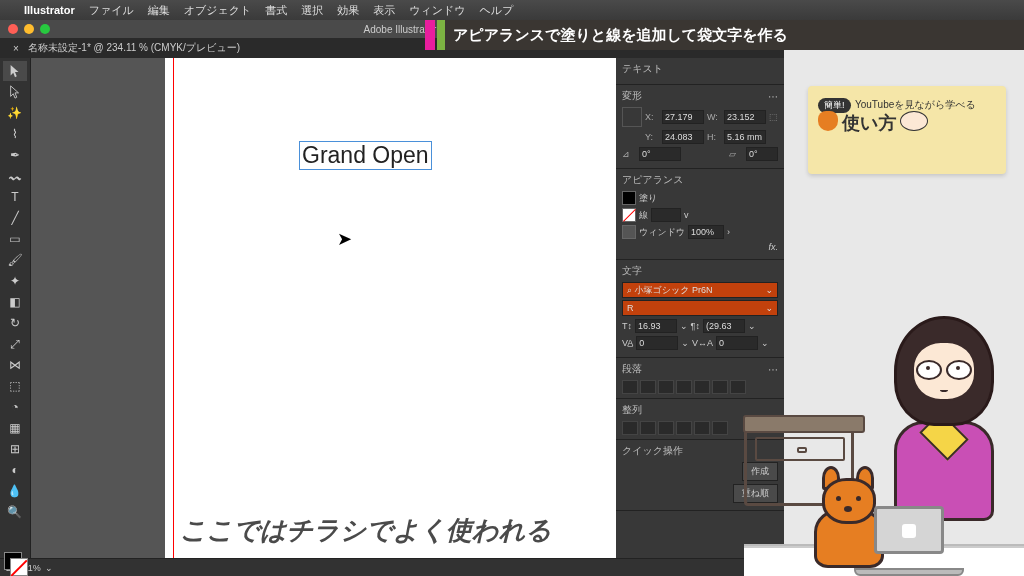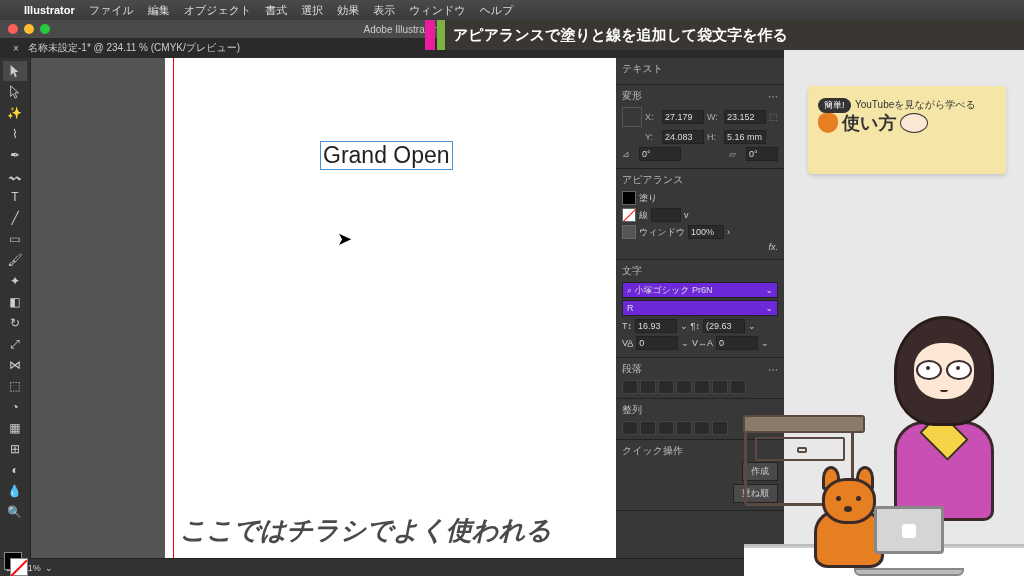--- a/index.html
+++ b/index.html
@@ -24,51 +24,51 @@
 .workspace { flex: 1; display: flex; position: relative; }
 
 .toolbox { width: 31px; background: #323232; display: flex; flex-direction: column; align-items: center; padding-top: 3px; gap: 1px; border-right: 1px solid #222; }
 .tool { width: 24px; height: 20px; display: flex; align-items: center; justify-content: center; color: #ccc; font-size: 12px; cursor: pointer; position: relative; }
 .tool.selected { background: #4a4a4a; }
 .tool svg { width: 14px; height: 14px; fill: #ccc; }
 
 .canvas-area { flex: 1; background: #555555; position: relative; overflow: hidden; }
 .artboard { position: absolute; left: 134px; top: 0; width: 480px; height: 520px; background: #fff; }
 .ruler-line { position: absolute; left: 142px; top: 0; width: 1px; height: 520px; background: #ff0000; }
-.text-object { position: absolute; left: 289px; top: 83px; font-size: 23px; color: #222; border: 1px solid #4a90d9; padding: 0 2px; }
+.text-object { position: absolute; left: 268px; top: 83px; font-size: 23px; color: #222; border: 1px solid #4a90d9; padding: 0 2px; }
 .cursor-arrow { position: absolute; left: 306px; top: 170px; font-size: 18px; color: #000; }
 
 .panels { width: 168px; background: #383838; color: #ccc; font-size: 9px; display: flex; flex-direction: column; }
 .panel-section { border-bottom: 1px solid #222; padding: 4px 6px; }
 .panel-header { font-size: 10px; color: #bbb; margin-bottom: 4px; display: flex; justify-content: space-between; align-items: center; }
 .panel-row { display: flex; align-items: center; gap: 3px; margin-bottom: 3px; font-size: 9px; }
 .panel-input { background: #2a2a2a; border: 1px solid #222; color: #ddd; width: 42px; height: 14px; font-size: 9px; padding: 0 2px; }
 .panel-label { width: 14px; color: #aaa; }
 .swatch { width: 14px; height: 14px; border: 1px solid #666; }
 .swatch.black { background: #000; }
 .swatch.none { background: #fff; position: relative; }
 .swatch.none::after { content:''; position:absolute; width:140%; height:1px; background:red; top:50%; left:-20%; transform: rotate(-45deg); }
-.dropdown { background: #6d28d9; border: 1px solid #222; color: #ddd; height: 16px; font-size: 9px; padding: 0 4px; display: flex; align-items: center; justify-content: space-between; }
+.dropdown { background: #c2410c; border: 1px solid #222; color: #ddd; height: 16px; font-size: 9px; padding: 0 4px; display: flex; align-items: center; justify-content: space-between; }
 .align-btns { display: flex; gap: 2px; }
 .align-btn { width: 16px; height: 14px; background: #2a2a2a; border: 1px solid #444; }
 
 .status-bar { height: 18px; background: #323232; color: #ccc; font-size: 9px; display: flex; align-items: center; padding: 0 6px; border-top: 1px solid #222; }
 
 .banner-bar { position: absolute; top: 20px; left: 425px; right: 0; height: 30px; display: flex; align-items: center; }
 .magenta-block { width: 10px; height: 30px; background: #e91e9e; }
 .green-block { width: 8px; height: 30px; background: #7cb342; margin-left: 2px; }
 .banner-text { flex: 1; height: 30px; background: #3a3632; color: #fff; font-size: 15px; font-weight: bold; display: flex; align-items: center; padding-left: 8px; }
 
 .promo-card { position: absolute; right: 18px; top: 86px; width: 198px; height: 88px; background: #f5e6a8; border-radius: 4px; padding: 8px 10px; box-shadow: 0 2px 4px rgba(0,0,0,0.15); }
 .promo-badge { display: inline-block; background: #333; color: #fff; font-size: 9px; padding: 1px 6px; border-radius: 8px; }
 .promo-sub { display: inline; font-size: 10px; color: #333; }
 .promo-title { font-size: 20px; font-weight: bold; margin-top: 2px; }
 .promo-title .hl { color: #e67e22; }
 .promo-title .rest { color: #333; }
-.promo-row2 { display: flex; align-items: center; gap: 4px; margin-top: -2px; }
+.promo-row2 { display: flex; gap: 4px; margin-top: -2px; }
 .promo-char { width: 20px; height: 20px; background: #e67e22; border-radius: 40% 40% 50% 50%; }
 .promo-face { width: 28px; height: 20px; background: #fce8d5; border-radius: 50%; border: 1px solid #333; }
 
 .illustration { position: absolute; right: 0; bottom: 0; width: 280px; height: 350px; }
 .desk { position: absolute; bottom: 70px; right: 170px; width: 110px; height: 80px; border: 3px solid #5a4a42; border-radius: 4px; }
 .desk::before { content:''; position:absolute; top:-14px; left:-4px; width: 118px; height: 14px; background:#8a7a6a; border:2px solid #5a4a42; border-radius: 3px; }
 .drawer { position:absolute; top:8px; left:8px; width: 90px; height: 24px; border: 2px solid #5a4a42; border-radius: 2px; }
 .drawer .knob { position:absolute; top:8px; left:40px; width:10px; height:6px; border:2px solid #5a4a42; border-radius: 2px; }
 .woman { position:absolute; bottom: 30px; right: 10px; width: 150px; height: 250px; }
 .woman-hair { position:absolute; top:20px; left:30px; width:100px; height:110px; background:#3a2a2a; border-radius: 50% 50% 40% 40%; border:3px solid #2a1a1a; }

